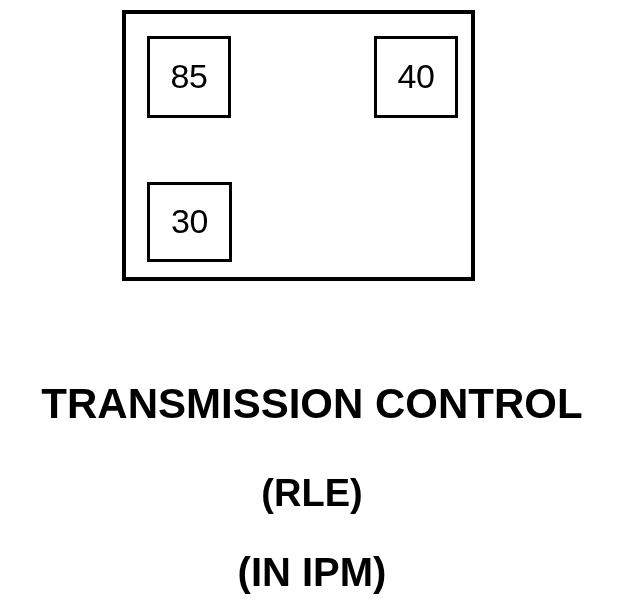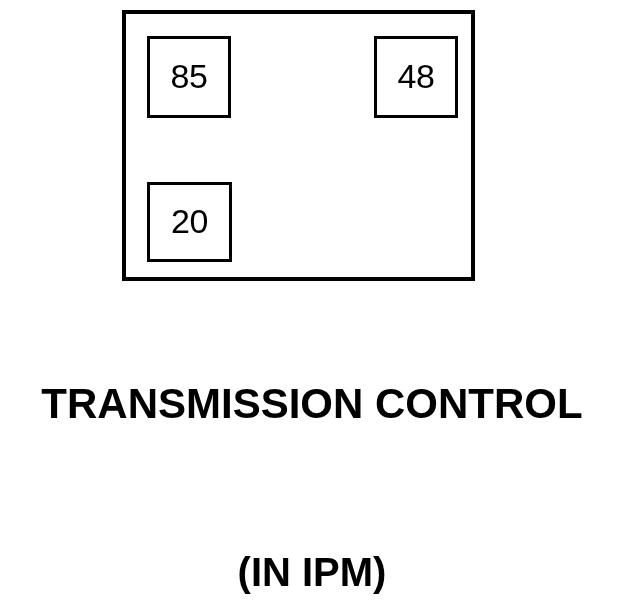--- a/index.html
+++ b/index.html
@@ -87,29 +87,30 @@
 <div id="diagram-root">
 
   <div class="relay-body">
 
     <div class="terminal term-85">
       <span class="terminal-label">85</span>
     </div>
 
 
     <div class="terminal term-87">
-      <span class="terminal-label">48</span>
+      <span class="terminal-label">40</span>
     </div>
 
     <div class="terminal term-30">
-      <span class="terminal-label">20</span>
+      <span class="terminal-label">30</span>
     </div>
 
 
   </div>
 
 
   <div class="caption caption-line-2">TRANSMISSION CONTROL</div>
 
+  <div class="caption caption-line-3">(RLE)</div>
 
   <div class="caption caption-line-4">(IN IPM)</div>
 
 </div>
 
 </body></html>

